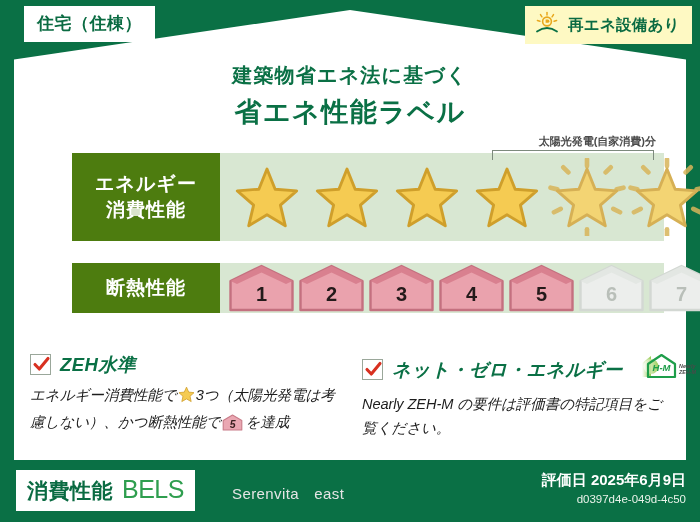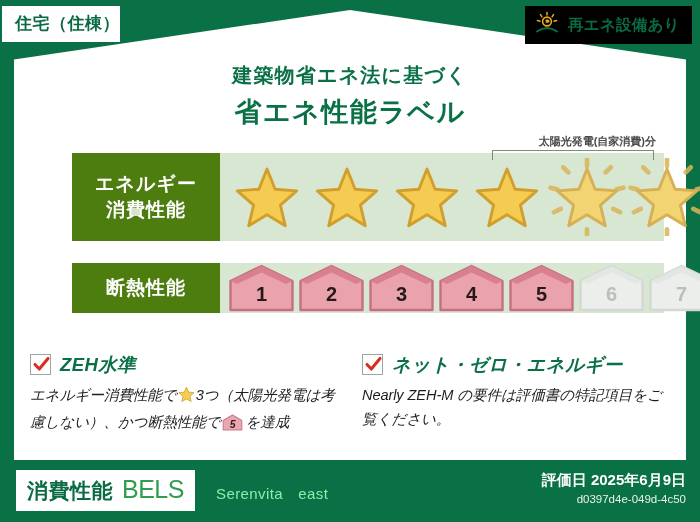--- a/index.html
+++ b/index.html
@@ -19,35 +19,35 @@
   .house-body {
     position: absolute;
     left: 14px; top: 10px;
     width: 672px; height: 450px;
     background: #ffffff;
     clip-path: polygon(0% 11%, 50% 0%, 100% 11%, 100% 100%, 0% 100%);
   }
 
   
   .cat-tag {
-    position: absolute; left: 2px; top: 6px;
+    position: absolute; left: 24px; top: 6px;
     background: #ffffff;
-    padding: 6px 0 7px 13px;
+    padding: 6px 13px 7px 13px;
     color: #0a6b42;
     font-weight: bold;
     font-size: 17px;
     letter-spacing: 0.5px;
     z-index: 8;
     white-space: nowrap;
   }
 
   
   .renew-badge {
     position: absolute; right: 8px; top: 6px;
-    background: #000000;
+    background: #fef9c3;
     padding: 5px 12px 5px 9px;
     display: flex; align-items: center; gap: 8px;
     z-index: 8;
     white-space: nowrap;
   }
   .renew-badge .txt {
     color: #0a6b42; font-weight: bold; font-size: 15.5px;
     letter-spacing: 0.3px;
   }
 
@@ -162,22 +162,22 @@
     padding: 5px 11px 6px 11px;
     display: flex; align-items: baseline; gap: 9px;
     white-space: nowrap;
   }
   .bels-jp { color: #0a6b42; font-weight: bold; font-size: 21px; letter-spacing: 0.5px; }
   .bels-en {
     color: #2f9e4f; font-weight: normal; font-size: 25px;
     letter-spacing: -0.5px; font-family: "Liberation Sans", sans-serif;
   }
   .bldg-name {
-    position: absolute; left: 216px; top: 23px;
-    color: #86efac; font-size: 15px; letter-spacing: 0.4px;
+    position: absolute; left: 232px; top: 23px;
+    color: #e5e5e5; font-size: 15px; letter-spacing: 0.4px;
     white-space: nowrap;
   }
   .eval-date {
     position: absolute; right: 14px; top: 9px;
     color: #ffffff; font-size: 15px; font-weight: bold;
     white-space: nowrap;
   }
   .eval-id {
     position: absolute; right: 14px; top: 31px;
     color: #eaf3ea; font-size: 11.5px;
@@ -362,20 +362,36 @@
     </div>
 
     <div class="check-col">
       <div class="check-head">
         <span class="check-box">
           <svg width="19" height="19" viewBox="0 0 19 19">
             <path d="M3 9.5 L7.3 14 L16 3.5" fill="none" stroke="#d83020" stroke-width="3.1" stroke-linecap="round" stroke-linejoin="round"></path>
           </svg>
         </span>
         <span class="check-title">ネット・ゼロ・エネルギー</span>
+        <span class="zehm-logo">
+          <svg width="62" height="30" viewBox="0 0 62 30">
+            <defs>
+              <linearGradient id="zg" x1="0" y1="0" x2="1" y2="0">
+                <stop offset="0%" stop-color="#ffffff"></stop>
+                <stop offset="100%" stop-color="#8cc63f"></stop>
+              </linearGradient>
+            </defs>
+            <path d="M4 25 L4 11 L13 4 L13 25 Z" fill="url(#zg)" opacity="0.9"></path>
+            <circle cx="13" cy="14.5" r="7.5" fill="url(#zg)" opacity="0.85"></circle>
+            <path d="M10 25 L10 12 L23.5 3 L37 12 L37 25 Z" fill="none" stroke="#1e9e4a" stroke-width="2.2" stroke-linejoin="round"></path>
+            <text x="23.5" y="18.5" text-anchor="middle" font-size="9.5" font-weight="bold" fill="#1e9e4a" font-family="Liberation Sans, sans-serif">H-M</text>
+            <text x="41" y="16" font-size="5.4" font-weight="bold" fill="#4a4a4a" font-family="Liberation Sans, sans-serif">Nearly</text>
+            <text x="41" y="22" font-size="5.4" font-weight="bold" fill="#4a4a4a" font-family="Liberation Sans, sans-serif">ZEH-M</text>
+          </svg>
+        </span>
       </div>
       <div class="check-desc">Nearly ZEH-M の要件は評価書の特記項目をご覧ください。</div>
     </div>
 
   </div>
 
   <div class="footer">
     <div class="bels-box">
       <span class="bels-jp">消費性能</span>
       <span class="bels-en">BELS</span>

